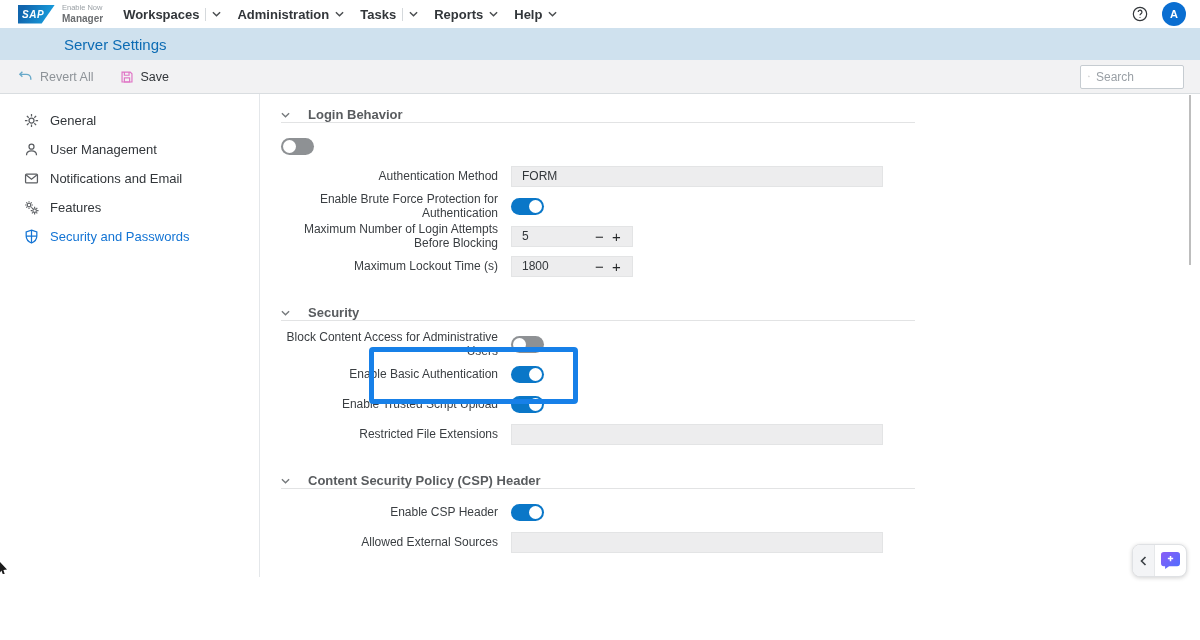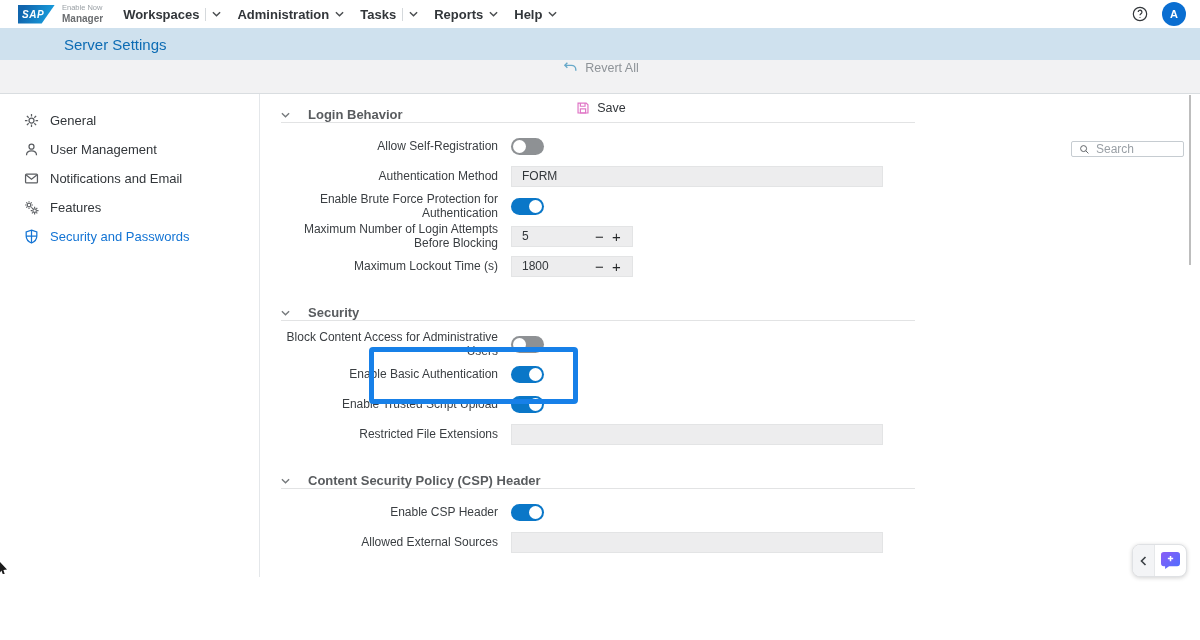--- a/index.html
+++ b/index.html
@@ -21,25 +21,25 @@
   .nav-right { margin-left:auto; display:flex; align-items:center; gap:14px; }
   .avatar { width:24px; height:24px; border-radius:50%; background:#0a6ed1; color:#fff; font-size:11px;
     font-weight:700; display:flex; align-items:center; justify-content:center; }
 
   
   .titlebar { height:32px; background:#cfe1ee; display:flex; align-items:center; padding-left:64px; }
   .page-title { font-size:15px; color:#0d6cb4; }
 
   
   .toolbar { height:34px; background:#f2f2f3; border-bottom:1px solid #d9dde0; display:flex;
-    align-items:center; padding:0 16px 0 18px; gap:26px;flex-direction:column; }
+    align-items:center; padding:0 16px 0 18px; gap:26px; }
   .tb-btn { display:flex; align-items:center; gap:7px; font-size:12.5px; cursor:pointer; }
   .tb-btn.disabled { color:#8e9398; }
   .tb-btn.normal { color:#32363a; font-weight:400; }
-  .search-box { margin-left:auto; width:113px; height:24px; background:#fff; border:1px solid #c6ccd1;
+  .search-box { margin-left:auto; width:104px; height:24px; background:#fff; border:1px solid #c6ccd1;
     border-radius:2px; display:flex; align-items:center; padding:0 7px; gap:6px; }
   .search-box input { border:none; outline:none; width:80px; font-size:12px; color:#32363a; font-family:inherit; background:transparent; }
   .search-box input::placeholder { color:#9aa0a6; }
 
   
   .body-row { display:flex; height:483px; }
   .sidebar { width:260px; border-right:1px solid #e4e7ea; padding-top:12px; flex-shrink:0; }
   .side-item { height:29px; display:flex; align-items:center; gap:11px; padding-left:24px;
     font-size:13px; color:#32363a; cursor:pointer; }
   .side-item.selected { color:#1374d4; }
@@ -218,21 +218,20 @@
       <div class="section">
         <div class="sec-head">
           <svg width="9" height="6" viewBox="0 0 10 6">
               <polyline points="1,1 5,5 9,1" fill="none" stroke="#75797c" stroke-width="1.5"></polyline>
             </svg>
           <span>Login Behavior</span>
         </div>
         <div class="sec-rule"></div>
         <div class="rows">
           <div class="row">
-            <div class="row-label">Allow Self-Registration</div>
             <div class="toggle off">
                 <div class="knob"></div>
               </div>
           </div>
           <div class="row">
             <div class="row-label">Authentication Method</div>
             <div class="field">FORM</div>
           </div>
           <div class="row">
             <div class="row-label">Enable Brute Force Protection for Authentication</div>

